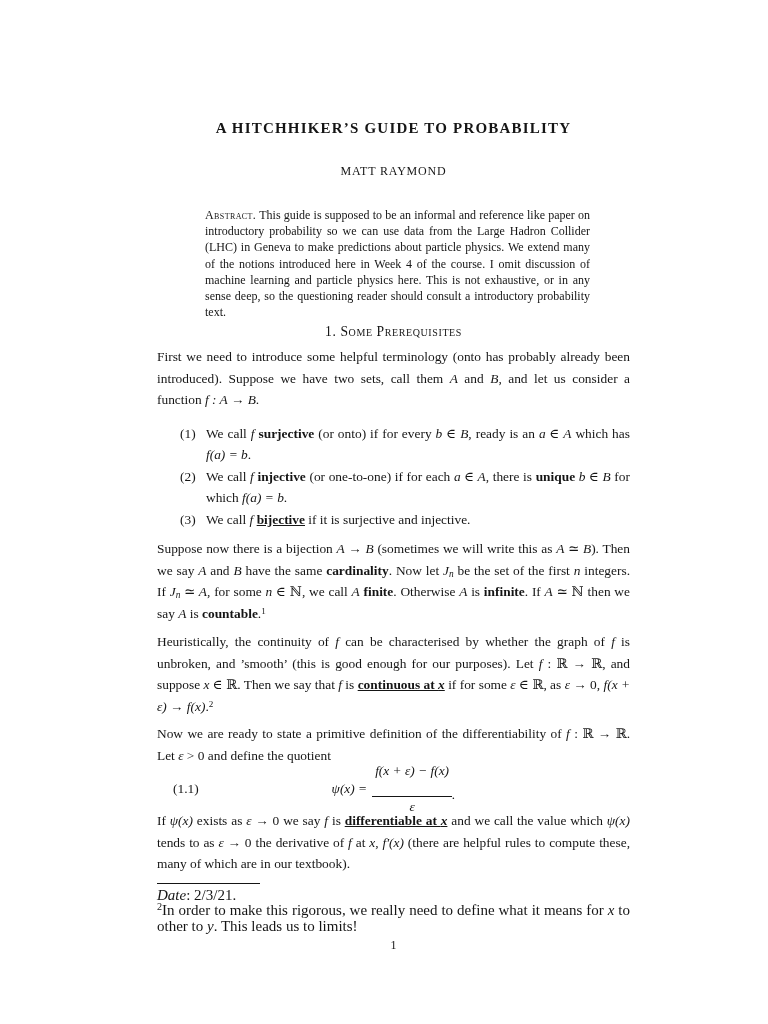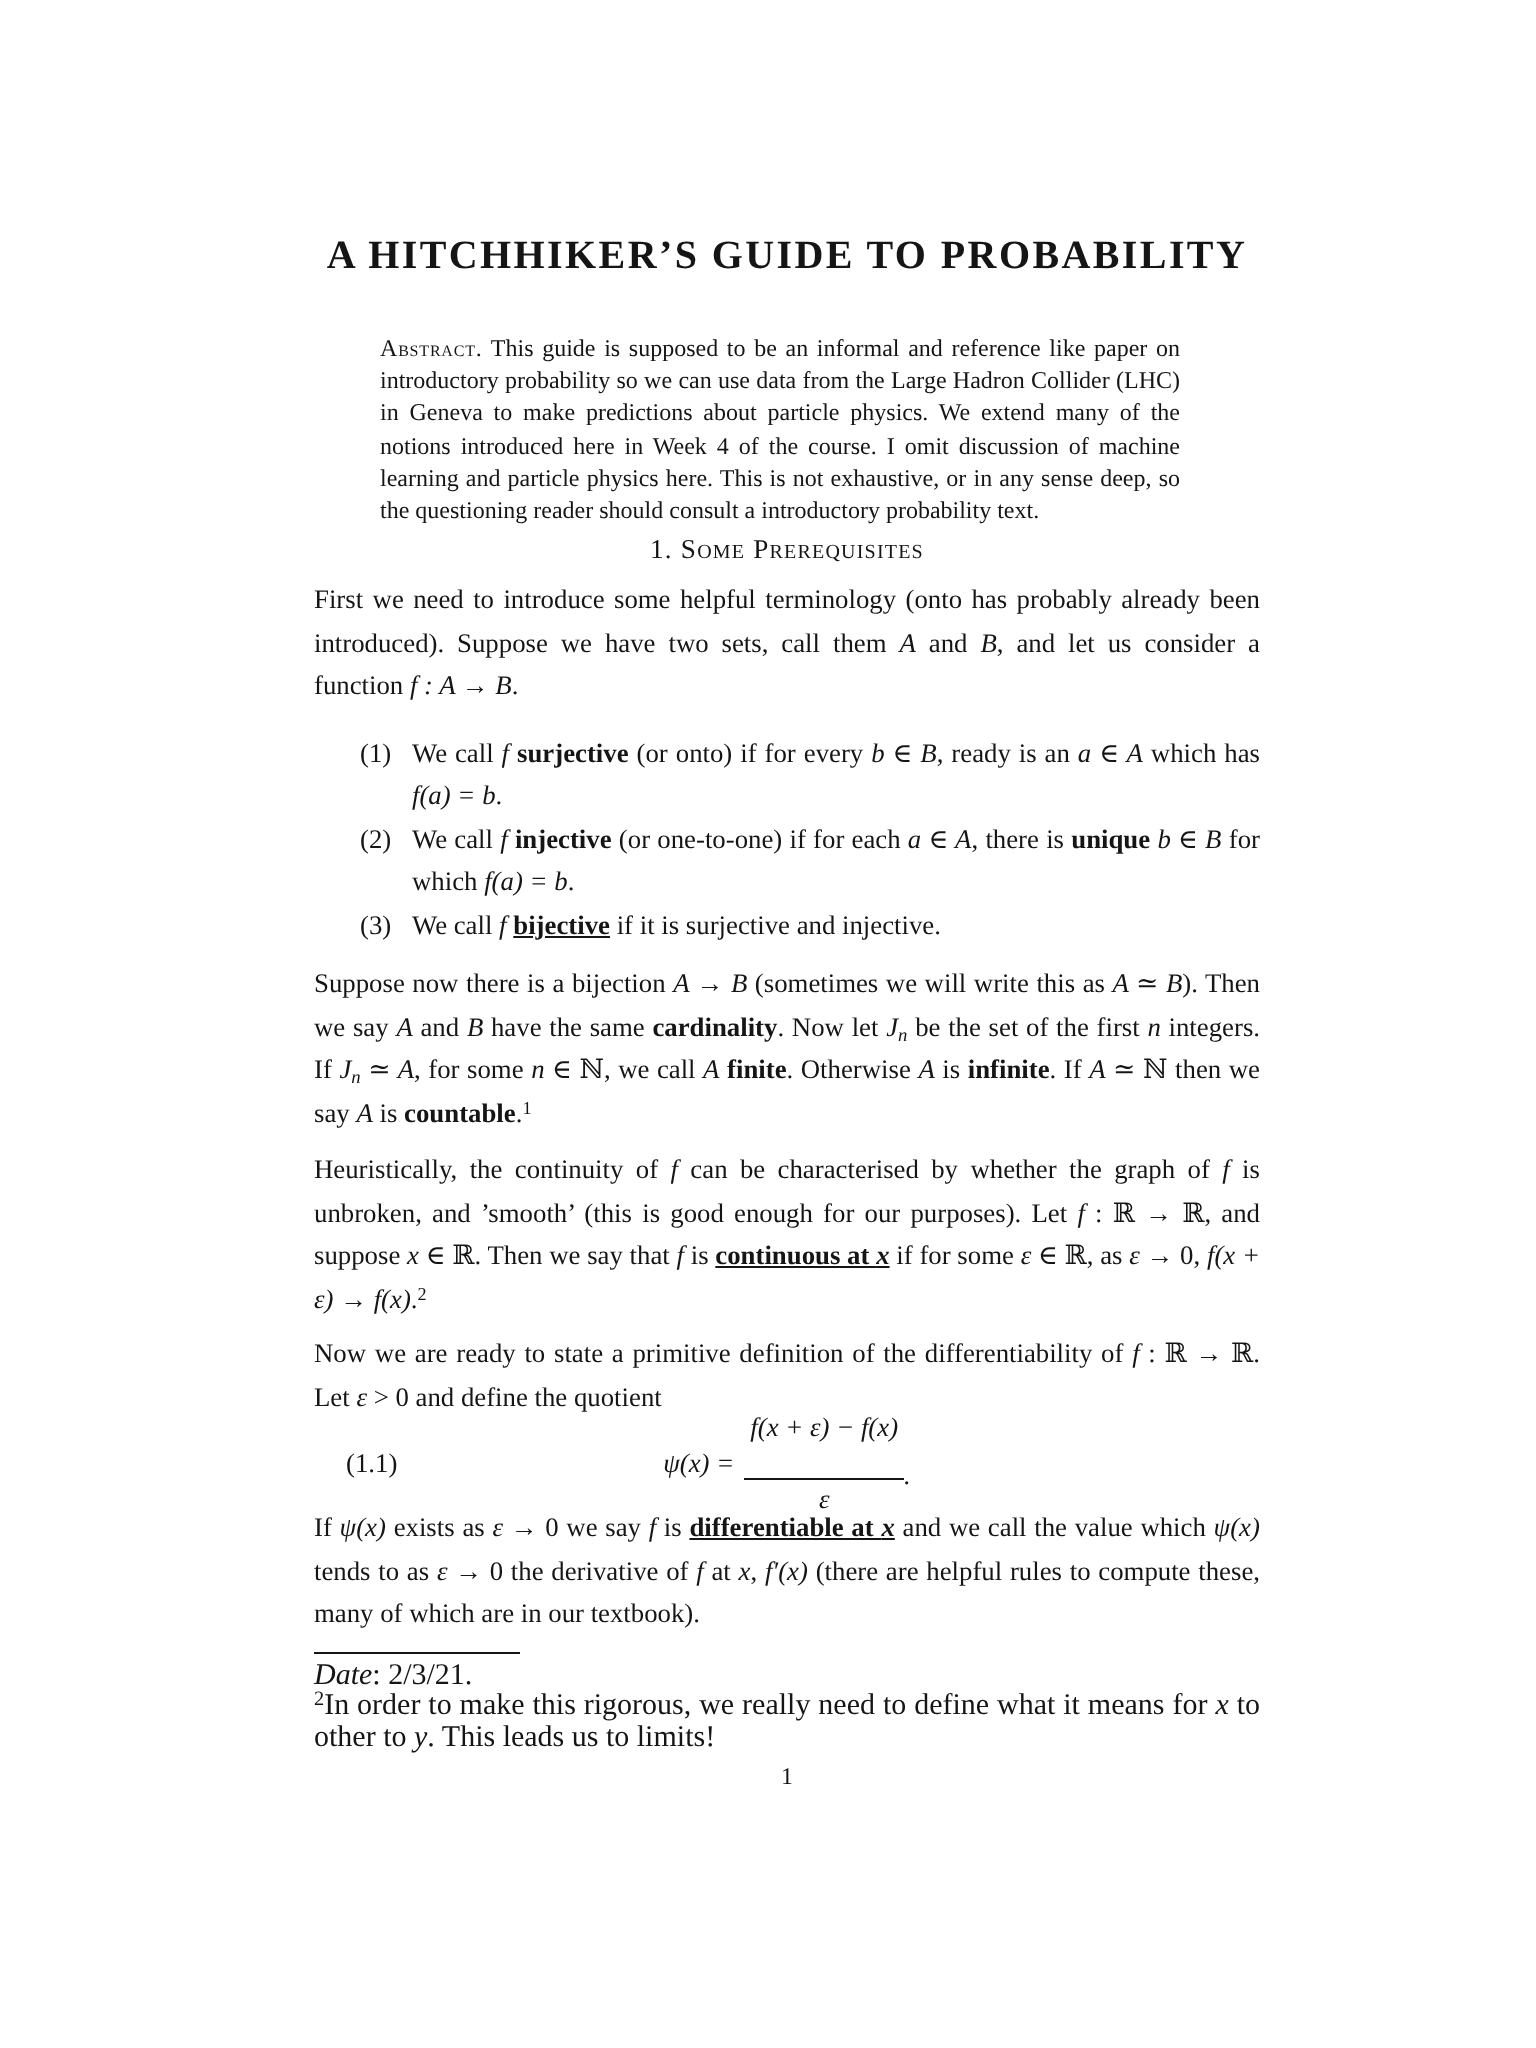--- a/index.html
+++ b/index.html
@@ -12,33 +12,33 @@
     color: #151515;
     font-family: "Liberation Serif", "DejaVu Serif", "DejaVu Sans", serif;
   }
   .content {
     padding: 118px 138px 0 157px;
     width: 473px;
   }
   .doc-title {
     text-align: center;
     font-weight: bold;
-    font-size: 20px;
+    font-size: 15px;
     line-height: 20px;
     letter-spacing: 1.2px;
   }
   .doc-author {
     text-align: center;
     font-size: 12px;
     line-height: 15px;
     letter-spacing: 0.8px;
     margin-top: 26px;
   }
   .abstract {
-    margin: 28px 40px 0 33px;
+    margin: 28px 40px 0 48px;
     font-size: 12px;
     line-height: 16.2px;
     text-align: justify;
   }
   .abstract-label {
     font-variant: small-caps;
     letter-spacing: 0.4px;
   }
   .section-heading {
     text-align: center;
@@ -123,20 +123,21 @@
   }
 </style>
 </head>
 <body>
 
 <div class="page">
   <div class="content">
 
     <div class="doc-title">A HITCHHIKER’S GUIDE TO PROBABILITY</div>
 
+    <div class="doc-author">MATT RAYMOND</div>
 
     <p class="abstract"><span class="abstract-label">Abstract.</span><span> This guide is supposed to be an informal and reference like paper on introductory probability so we can use data from the Large Hadron Collider (LHC) in Geneva to make predictions about particle physics. We extend many of the notions introduced here in Week 4 of the course. I omit discussion of machine learning and particle physics here. This is not exhaustive, or in any sense deep, so the questioning reader should consult a introductory probability text.</span></p>
 
     <div class="section-heading">1. Some Prerequisites</div>
 
     <p class="para p1"><span>First we need to introduce some helpful terminology (onto has probably already been introduced). Suppose we have two sets, call them </span><span class="r-i">A</span><span> and </span><span class="r-i">B</span><span>, and let us consider a function </span><span class="r-i">f : A → B</span><span>.</span></p>
 
     <div class="enum-list">
       <div class="list-item">
         <span class="li-marker">(1)</span>

